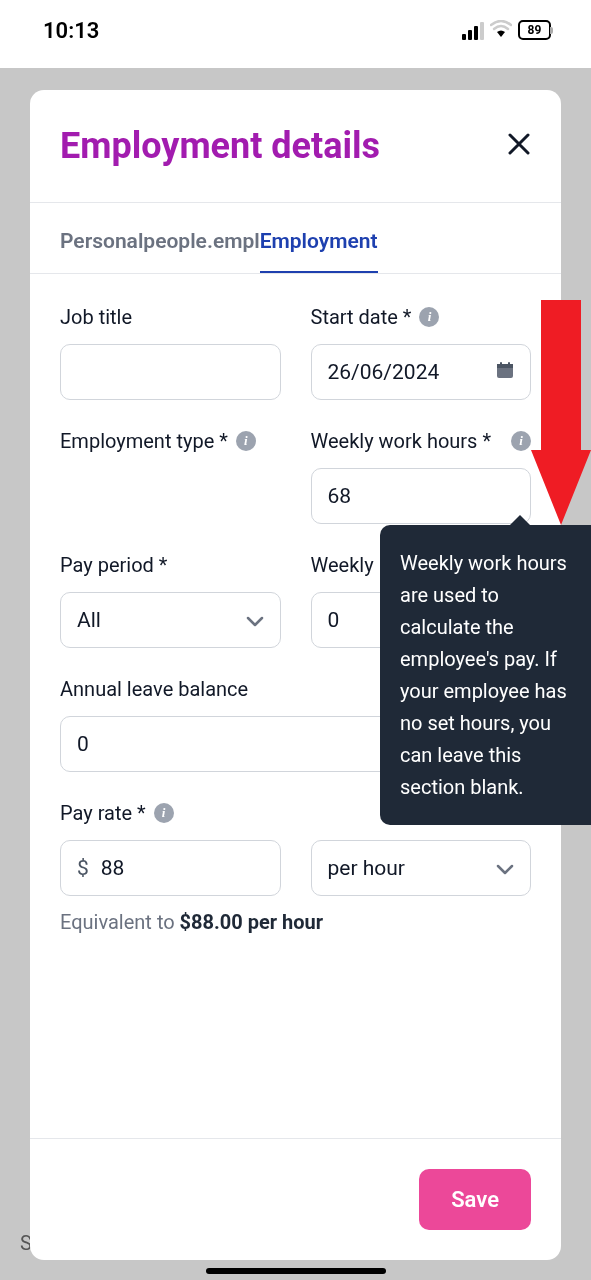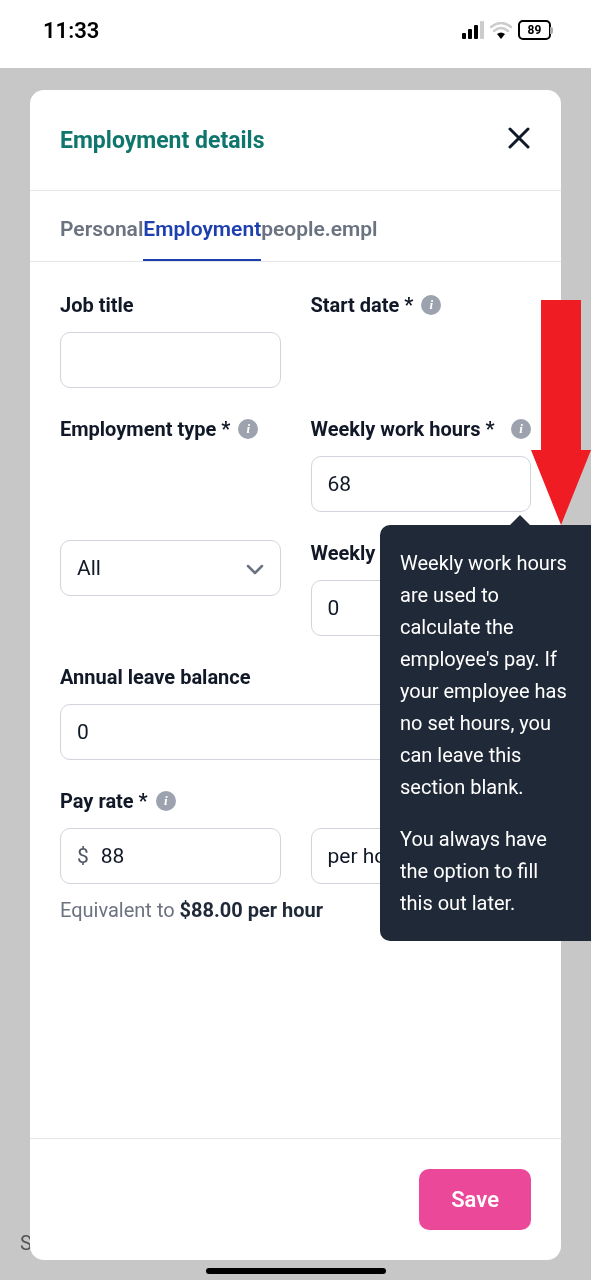--- a/index.html
+++ b/index.html
@@ -27,21 +27,20 @@
     }
     
     .status-time {
       font-size: 22px;
       font-weight: 600;
       color: #000;
     }
     
     .status-icons {
       display: flex;
-      align-items: center;
       gap: 6px;
     }
     
     .signal-icon {
       display: flex;
       align-items: flex-end;
       gap: 2px;
     }
     
     .signal-bar {
@@ -102,23 +101,23 @@
     
     .modal-header {
       display: flex;
       justify-content: space-between;
       align-items: center;
       padding: 35px 30px;
       border-bottom: 1px solid #e5e7eb;
     }
     
     .modal-title {
-      font-size: 23px;
+      font-size: 36px;
       font-weight: 700;
-      color: #0f766e;
+      color: #a21caf;
     }
     
     .close-btn {
       font-size: 30px;
       background: none;
       border: none;
       cursor: pointer;
       color: #111827;
       font-weight: 400;
       line-height: 1;
@@ -181,21 +180,21 @@
     .label-row {
       display: flex;
       align-items: center;
       gap: 8px;
       margin-bottom: 14px;
       min-height: 26px;
     }
     
     label {
       font-size: 20px;
-      font-weight: 700;
+      font-weight: 400;
       color: #111827;
     }
     
     .info-icon {
       width: 20px;
       height: 20px;
       border-radius: 50%;
       background: #9ca3af;
       color: #fff;
       display: inline-flex;
@@ -347,21 +346,21 @@
       bottom: 25px;
       left: 20px;
       font-size: 20px;
       color: #555;
     }
   </style>
 </head>
 <body>
 
 <div class="status-bar">
-  <div class="status-time">11:33</div>
+  <div class="status-time">10:13</div>
   <div class="status-icons">
     <div class="signal-icon">
       <div class="signal-bar" style="height:6px"></div>
       <div class="signal-bar" style="height:10px"></div>
       <div class="signal-bar" style="height:14px"></div>
       <div class="signal-bar" style="height:18px;background:#ccc"></div>
     </div>
     <div class="wifi-icon">
       <svg width="22" height="17" viewBox="0 0 22 17">
         <path d="M11 17 L7 12 Q11 9 15 12 Z" fill="#000"></path>
@@ -386,37 +385,48 @@
       <span>
         <svg width="24" height="24" viewBox="0 0 24 24">
             <path d="M3 3 L21 21 M21 3 L3 21" stroke="#111827" stroke-width="3" stroke-linecap="round"></path>
           </svg>
       </span>
     </button>
   </div>
 
   <div class="tabs">
     <button class="tab">Personal</button>
+    <button class="tab">people.empl</button>
     <button class="tab active">Employment</button>
-    <button class="tab">people.empl</button>
   </div>
 
   <div class="form-body">
 
     <div class="form-row">
       <div class="form-group">
         <div class="label-row">
           <label>Job title</label>
         </div>
         <div class="input"></div>
       </div>
       <div class="form-group">
         <div class="label-row">
           <label>Start date *</label>
           <span class="info-icon">i</span>
+        </div>
+        <div class="input select date-input">
+          <span>26/06/2024</span>
+          <span class="calendar-icon">
+            <svg width="18" height="18" viewBox="0 0 18 18">
+                <rect x="1" y="3" width="16" height="14" rx="2" fill="#6b7280"></rect>
+                <rect x="1" y="3" width="16" height="4" fill="#4b5563"></rect>
+                <rect x="4" y="1" width="2" height="4" rx="1" fill="#4b5563"></rect>
+                <rect x="12" y="1" width="2" height="4" rx="1" fill="#4b5563"></rect>
+              </svg>
+          </span>
         </div>
       </div>
     </div>
 
     <div class="form-row">
       <div class="form-group">
         <div class="label-row">
           <label>Employment type *</label>
           <span class="info-icon">i</span>
         </div>
@@ -425,20 +435,23 @@
         <div class="label-row" style="flex-wrap:wrap">
           <label>Weekly work hours *</label>
           <span class="info-icon" style="margin-left:auto">i</span>
         </div>
         <div class="input">68</div>
       </div>
     </div>
 
     <div class="form-row">
       <div class="form-group">
+        <div class="label-row">
+          <label>Pay period *</label>
+        </div>
         <div class="select input">
           <span>All</span>
           <span class="chevron">
             <svg width="18" height="11" viewBox="0 0 18 11">
                 <path d="M2 2 L9 9 L16 2" stroke="#6b7280" stroke-width="2.5" fill="none" stroke-linecap="round" stroke-linejoin="round"></path>
               </svg>
           </span>
         </div>
       </div>
       <div class="form-group">
@@ -491,21 +504,20 @@
 
   </div>
 
   <div class="modal-footer">
     <button class="save-btn">Save</button>
   </div>
 </div>
 
 <div class="tooltip">
   <p>Weekly work hours are used to calculate the employee's pay. If your employee has no set hours, you can leave this section blank.</p>
-  <p>You always have the option to fill this out later.</p>
 </div>
 
 <div class="red-arrow">
   <svg width="60" height="230" viewBox="0 0 60 230">
     <rect x="10" y="0" width="40" height="150" fill="#ef1c24"></rect>
     <polygon points="0,150 60,150 30,225" fill="#ef1c24"></polygon>
   </svg>
 </div>
 
 <div class="home-indicator"></div>

